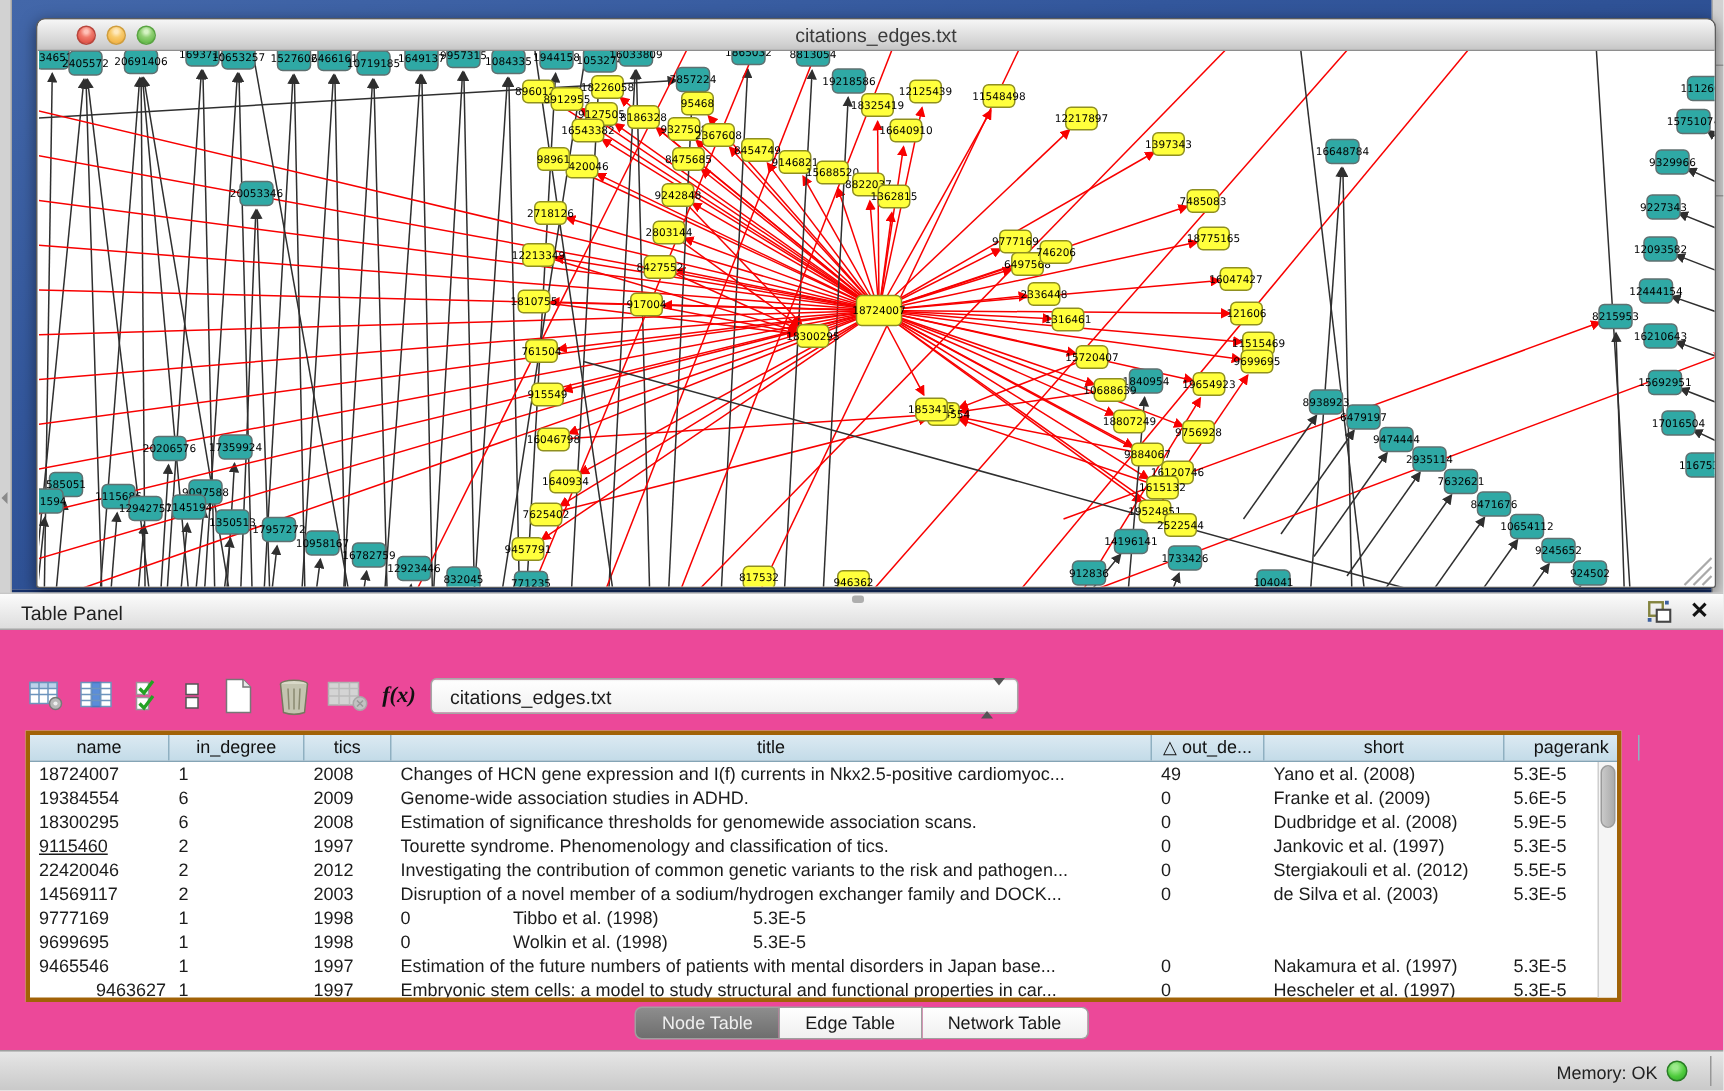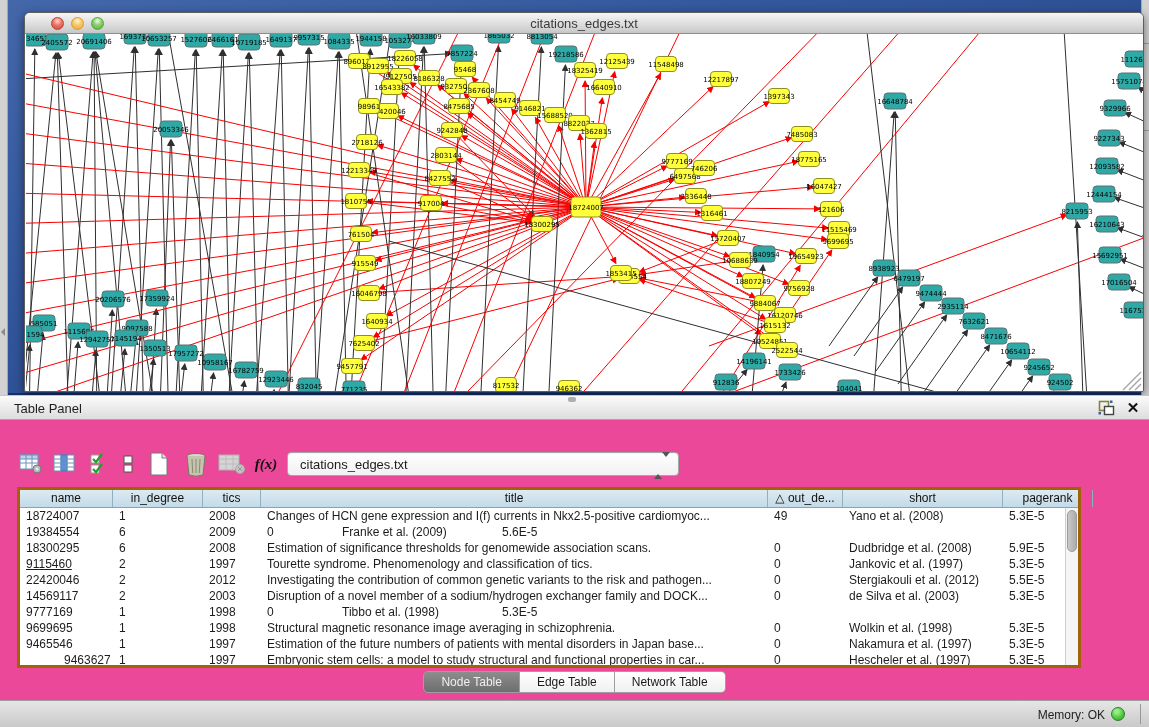--- a/index.html
+++ b/index.html
@@ -642,20 +642,21 @@
             <div class="tcell" style="width: 507px;">Changes of HCN gene expression and I(f) currents in Nkx2.5-positive cardiomyoc...</div>
             <div class="tcell" style="width: 75px;">49</div>
             <div class="tcell" style="width: 160px;">Yano et al. (2008)</div>
             <div class="tcell" style="width: 90px;">5.3E-5</div>
             <div class="tcell" style="width: 30px;"></div>
           </div>
           <div class="trow">
             <div class="tcell" style="width: 93px;">19384554</div>
             <div class="tcell" style="width: 90px;">6</div>
             <div class="tcell" style="width: 58px;">2009</div>
+            <div class="tcell" style="width: 507px;">Genome-wide association studies in ADHD.</div>
             <div class="tcell" style="width: 75px;">0</div>
             <div class="tcell" style="width: 160px;">Franke et al. (2009)</div>
             <div class="tcell" style="width: 90px;">5.6E-5</div>
             <div class="tcell" style="width: 30px;"></div>
           </div>
           <div class="trow">
             <div class="tcell" style="width: 93px;">18300295</div>
             <div class="tcell" style="width: 90px;">6</div>
             <div class="tcell" style="width: 58px;">2008</div>
             <div class="tcell" style="width: 507px;">Estimation of significance thresholds for genomewide association scans.</div>
@@ -700,21 +701,20 @@
             <div class="tcell" style="width: 58px;">1998</div>
             <div class="tcell" style="width: 75px;">0</div>
             <div class="tcell" style="width: 160px;">Tibbo et al. (1998)</div>
             <div class="tcell" style="width: 90px;">5.3E-5</div>
             <div class="tcell" style="width: 30px;"></div>
           </div>
           <div class="trow">
             <div class="tcell" style="width: 93px;">9699695</div>
             <div class="tcell" style="width: 90px;">1</div>
             <div class="tcell" style="width: 58px;">1998</div>
-            <div class="tcell" style="width: 507px;">Structural magnetic resonance image averaging in schizophrenia.</div>
             <div class="tcell" style="width: 75px;">0</div>
             <div class="tcell" style="width: 160px;">Wolkin et al. (1998)</div>
             <div class="tcell" style="width: 90px;">5.3E-5</div>
             <div class="tcell" style="width: 30px;"></div>
           </div>
           <div class="trow">
             <div class="tcell" style="width: 93px;">9465546</div>
             <div class="tcell" style="width: 90px;">1</div>
             <div class="tcell" style="width: 58px;">1997</div>
             <div class="tcell" style="width: 507px;">Estimation of the future numbers of patients with mental disorders in Japan base...</div>

